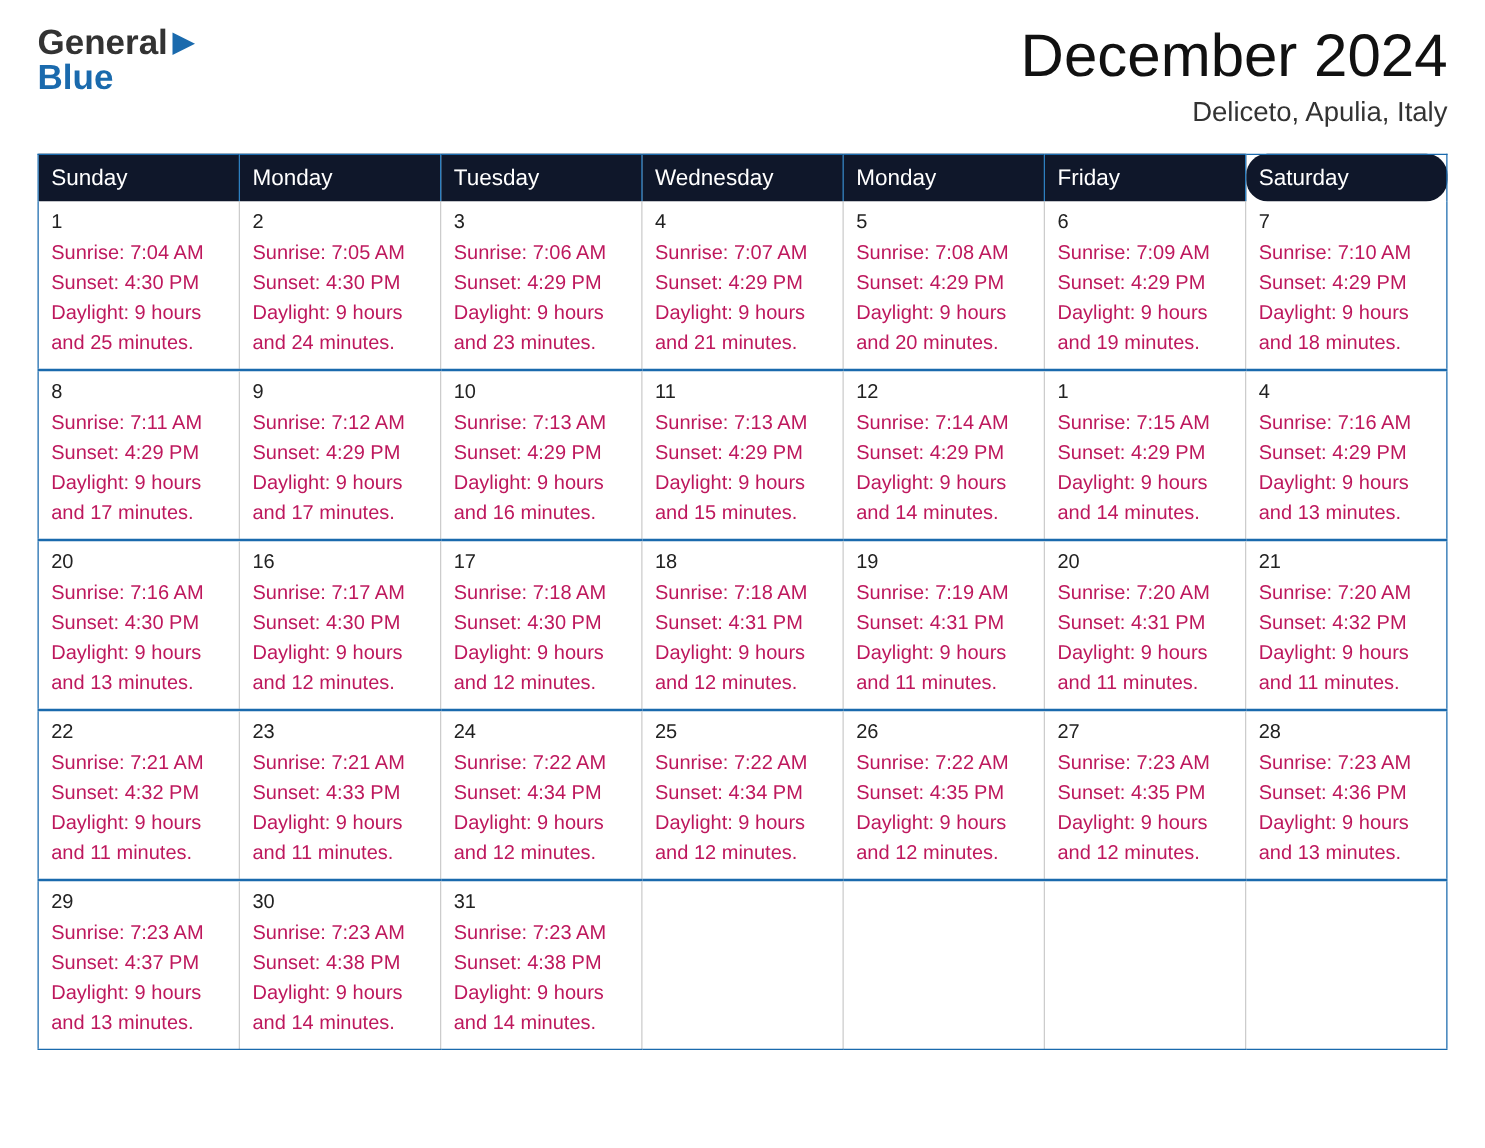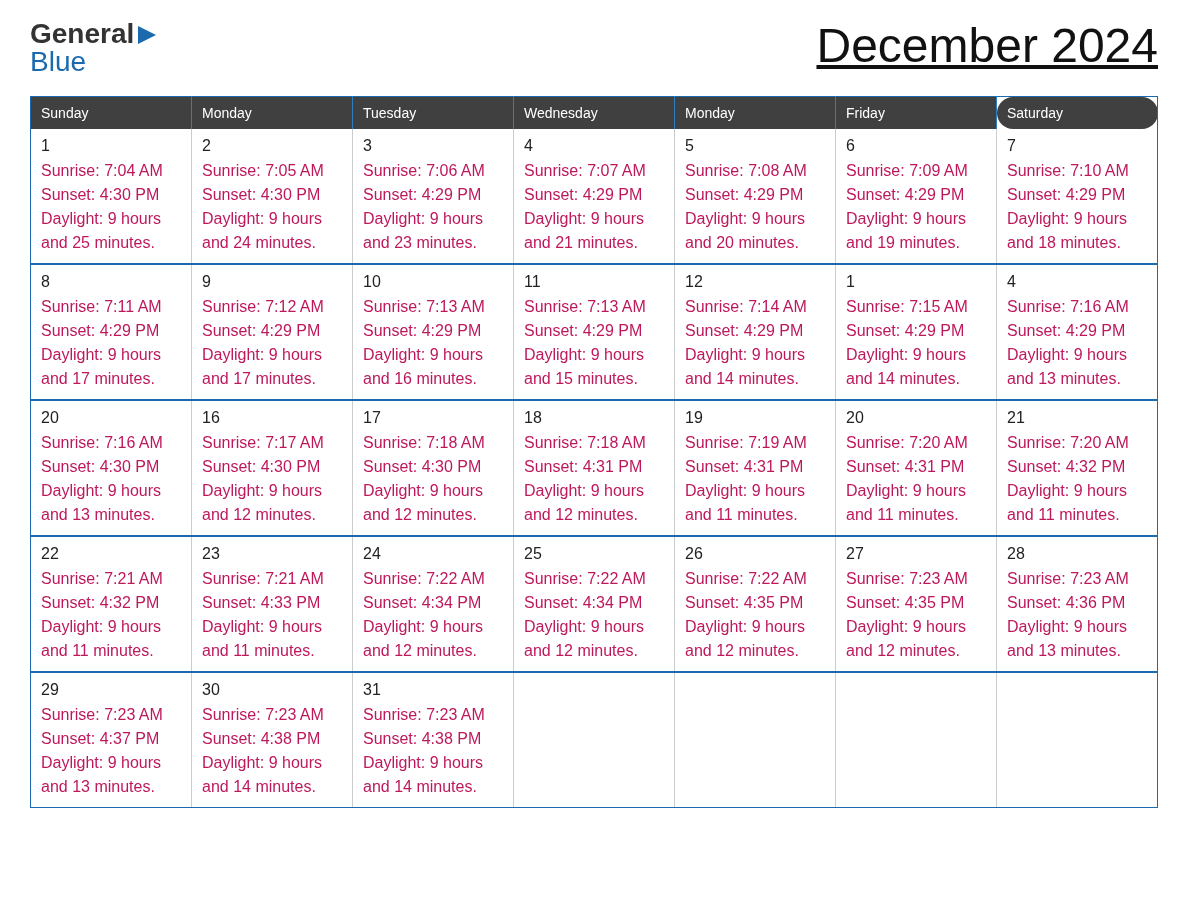--- a/index.html
+++ b/index.html
@@ -22,52 +22,51 @@
       align-items: flex-start;
     }
     .logo-general {
       font-size: 28px;
       font-weight: bold;
       color: #333;
       line-height: 1;
     }
     .logo-blue {
       font-size: 28px;
-      font-weight: normal;
+      font-weight: bold;
       color: #1a6aad;
       line-height: 1;
     }
     .logo-row {
       display: flex;
       align-items: center;
     }
     .title-block {
       text-align: right;
     }
     .calendar-title {
       font-size: 48px;
       font-weight: normal;
       color: #111;
       line-height: 1.1;
-      text-decoration: underline;
     }
     .calendar-subtitle {
       font-size: 22px;
       color: #333;
       margin-top: 4px;
     }
     .calendar-table {
       width: 100%;
       border-collapse: collapse;
       border: 1px solid #1a6aad;
     }
     .calendar-table th {
-      background-color: #404040;
+      background-color: #0f172a;
       color: #fff;
-      font-size: 14px;
+      font-size: 18px;
       font-weight: normal;
       padding: 8px 10px;
       text-align: left;
       border-right: 1px solid #2d7fc0;
     }
     .calendar-table th:last-child {
       border-right: none;
       border-radius: 17px;
     }
     .calendar-table td {
@@ -110,20 +109,21 @@
     <div class="logo-row">
       <span class="logo-general">General</span>
       <svg width="22" height="22" viewBox="0 0 22 22" style="margin-left:2px;margin-top:2px;">
         <polygon points="2,2 20,11 2,20" fill="#1a6aad"></polygon>
       </svg>
     </div>
     <span class="logo-blue">Blue</span>
   </div>
   <div class="title-block">
     <div class="calendar-title">December 2024</div>
+    <div class="calendar-subtitle">Deliceto, Apulia, Italy</div>
   </div>
 </div>
 
 <table class="calendar-table">
   <thead>
     <tr>
     <th>Sunday</th>
         <th>Monday</th>
         <th>Tuesday</th>
         <th>Wednesday</th>

